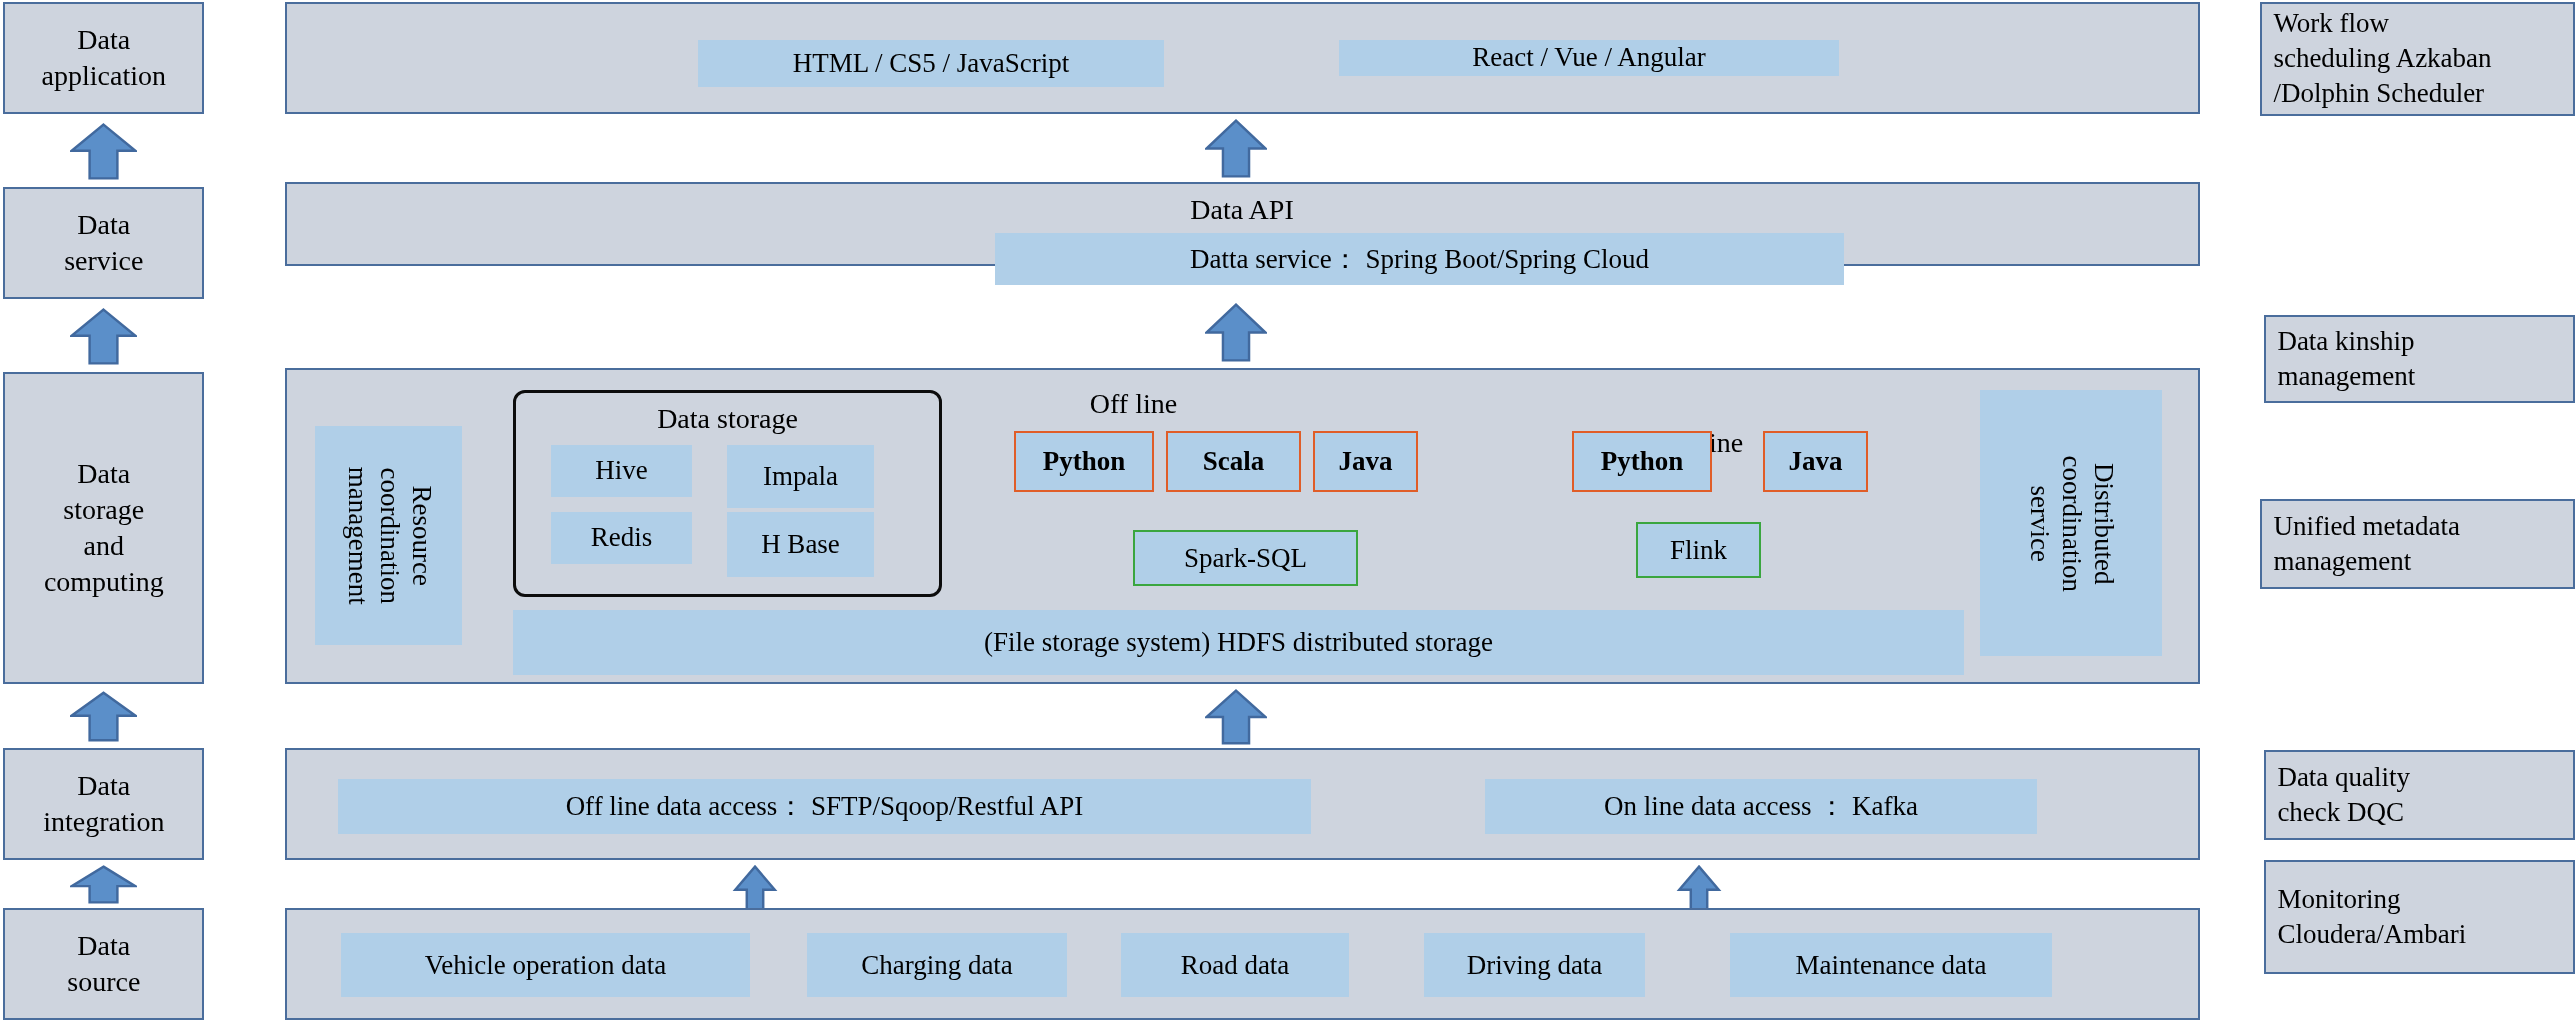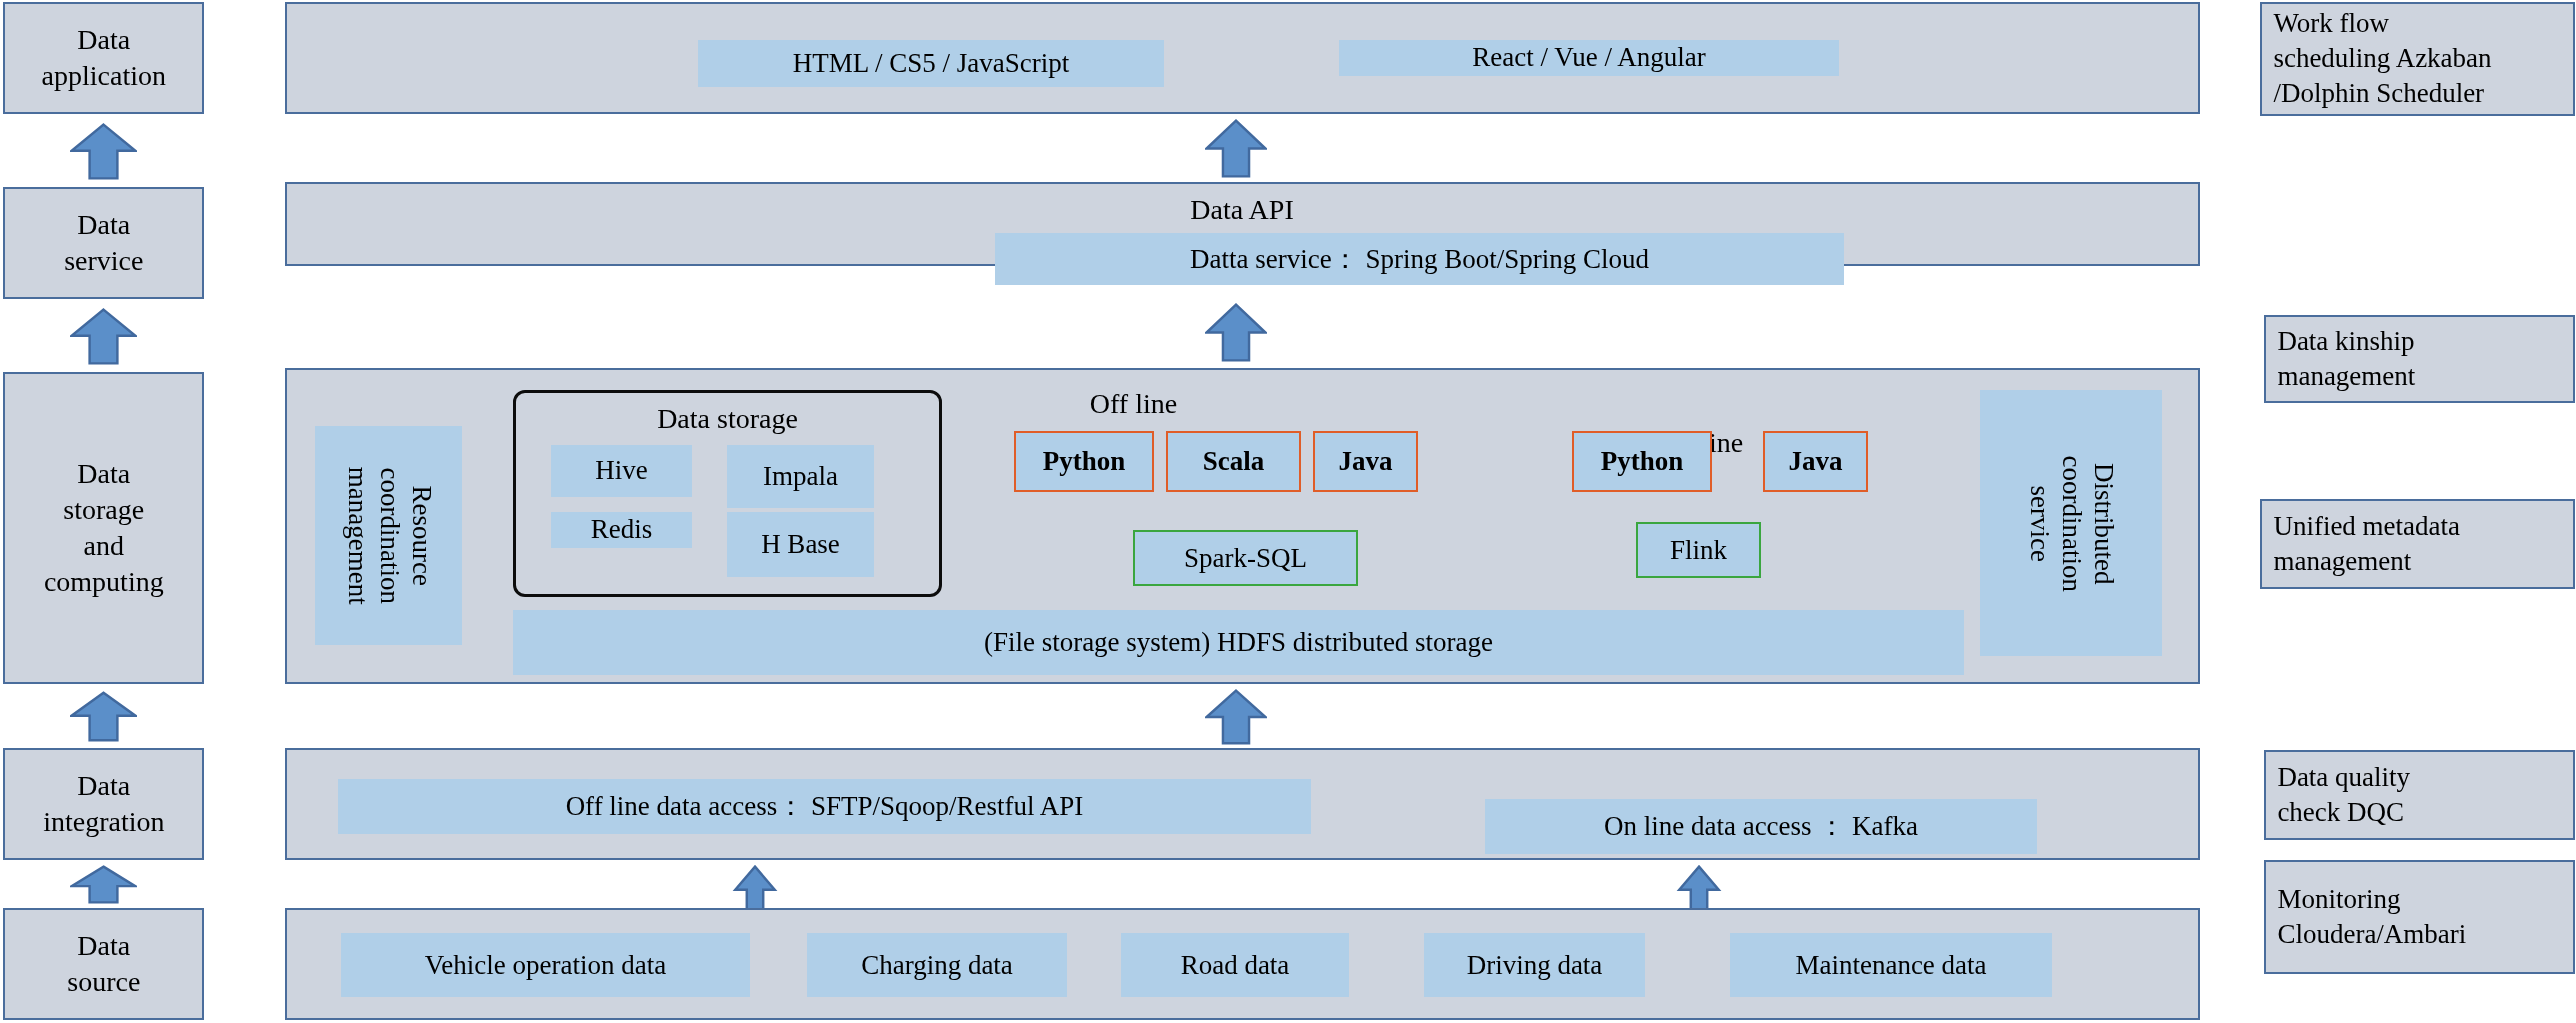--- a/index.html
+++ b/index.html
@@ -172,21 +172,21 @@
   <div class="abs rounded-group" style="left:226px; top:19.6px; width:429px; height:207px;">
     <div class="abs plain-label" style="left:0px; top:8.2px; width:423px; height:36px;">
       <span>Data storage</span>
     </div>
     <div class="abs chip" style="left:35px; top:52px; width:141px; height:52px;">
       <span>Hive</span>
     </div>
     <div class="abs chip" style="left:211px; top:52px; width:147px; height:63px;">
       <span>Impala</span>
     </div>
-    <div class="abs chip" style="left:35px; top:119px; width:141px; height:36px;">
+    <div class="abs chip" style="left:35px; top:119px; width:141px; height:52px;">
       <span>Redis</span>
     </div>
     <div class="abs chip" style="left:211px; top:119px; width:147px; height:65px;">
       <span>H Base</span>
     </div>
   </div>
 
   <div class="abs plain-label" style="left:732px; top:16.4px; width:229px; height:36px;">
     <span>Off line</span>
   </div>
@@ -230,21 +230,21 @@
 <div class="abs arrow-fat" style="left:1205px; top:689px; width:62px; height:56px;">
   <svg viewBox="0 0 76 68" preserveAspectRatio="none">
     <polygon points="38,2 74,34 54,34 54,66 22,66 22,34 2,34" fill="#5b8fc9" stroke="#41699e" stroke-width="3"></polygon>
   </svg>
 </div>
 
 <div class="abs panel" style="left:285px; top:748px; width:1915px; height:112px;">
   <div class="abs chip" style="left:51px; top:29px; width:973px; height:55px;">
     <span>Off line data access： SFTP/Sqoop/Restful API</span>
   </div>
-  <div class="abs chip" style="left:1198px; top:29px; width:552px; height:55px;margin-top:20px;">
+  <div class="abs chip" style="left:1198px; top:29px; width:552px; height:55px;">
     <span>On line data access ： Kafka</span>
   </div>
 </div>
 
 <div class="abs arrow-thin" style="left:732px; top:865px; width:46px; height:46px;">
   <svg viewBox="0 0 56 56" preserveAspectRatio="none">
     <polygon points="28,2 52,30 38,30 38,54 18,54 18,30 4,30" fill="#5b8fc9" stroke="#41699e" stroke-width="3"></polygon>
   </svg>
 </div>
 <div class="abs arrow-thin" style="left:1676px; top:865px; width:46px; height:46px;">

